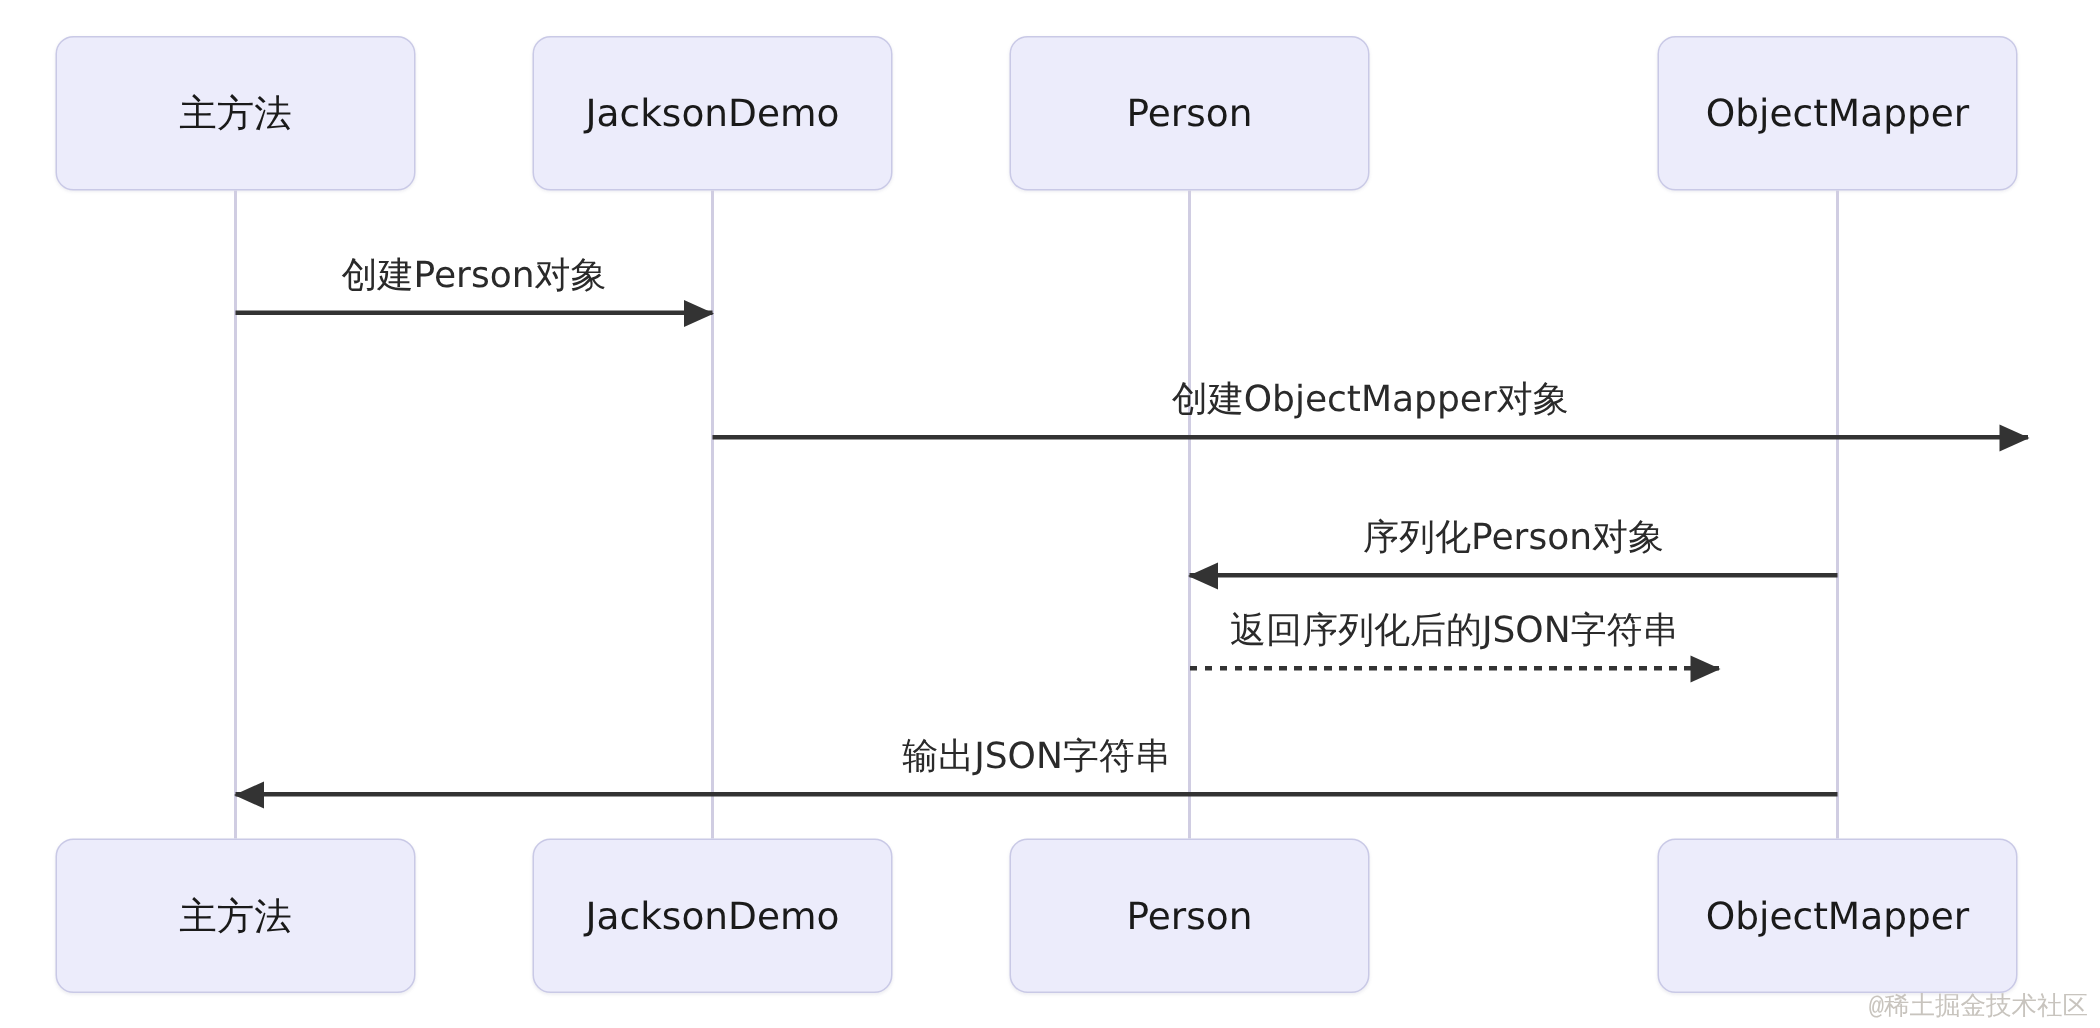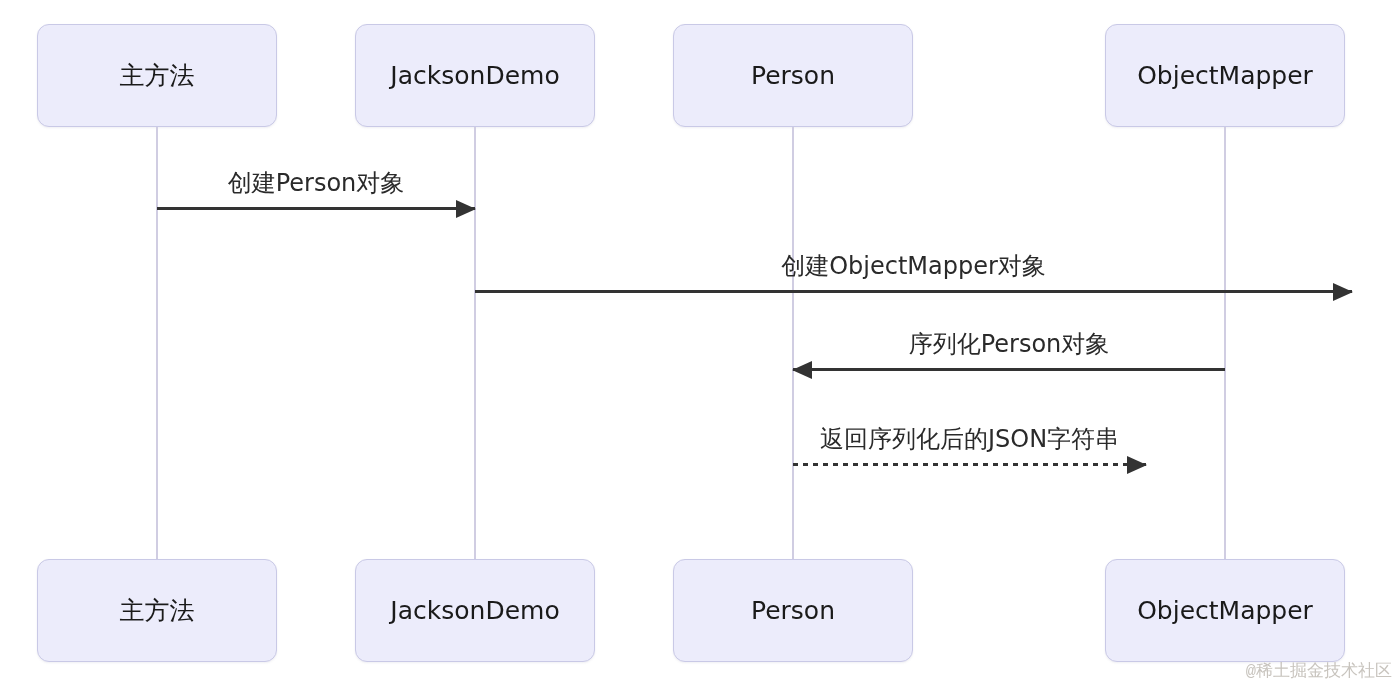--- a/index.html
+++ b/index.html
@@ -100,34 +100,40 @@
     </div>
   </div>
 
   <div class="message" style="left:475px; top:252px; width:877px">
     <div class="msg-label">创建ObjectMapper对象</div>
     <div class="msg-line solid">
       <span class="arrowhead right"></span>
     </div>
   </div>
 
-  <div class="message" style="left:793px; top:330px; width:432px">
+  <div class="message" style="left:793px; top:344px; width:432px">
     <div class="msg-label">序列化Person对象</div>
     <div class="msg-line solid">
       <span class="arrowhead left"></span>
     </div>
   </div>
 
-  <div class="message" style="left:793px; top:425px; width:353px">
+  <div class="message" style="left:793px; top:406px; width:353px">
     <div class="msg-label">返回序列化后的JSON字符串</div>
     <div class="msg-line dashed">
       <span class="arrowhead right"></span>
     </div>
   </div>
 
+  <div class="message" style="left:157px; top:490px; width:1068px">
+    <div class="msg-label">输出JSON字符串</div>
+    <div class="msg-line solid">
+      <span class="arrowhead left"></span>
+    </div>
+  </div>
 
   <div class="actor bottom" style="left:37px">主方法</div>
   <div class="actor bottom" style="left:355px">JacksonDemo</div>
   <div class="actor bottom" style="left:673px">Person</div>
   <div class="actor bottom" style="left:1105px">ObjectMapper</div>
 
   <div class="watermark">@稀土掘金技术社区</div>
 
 </div>
 

